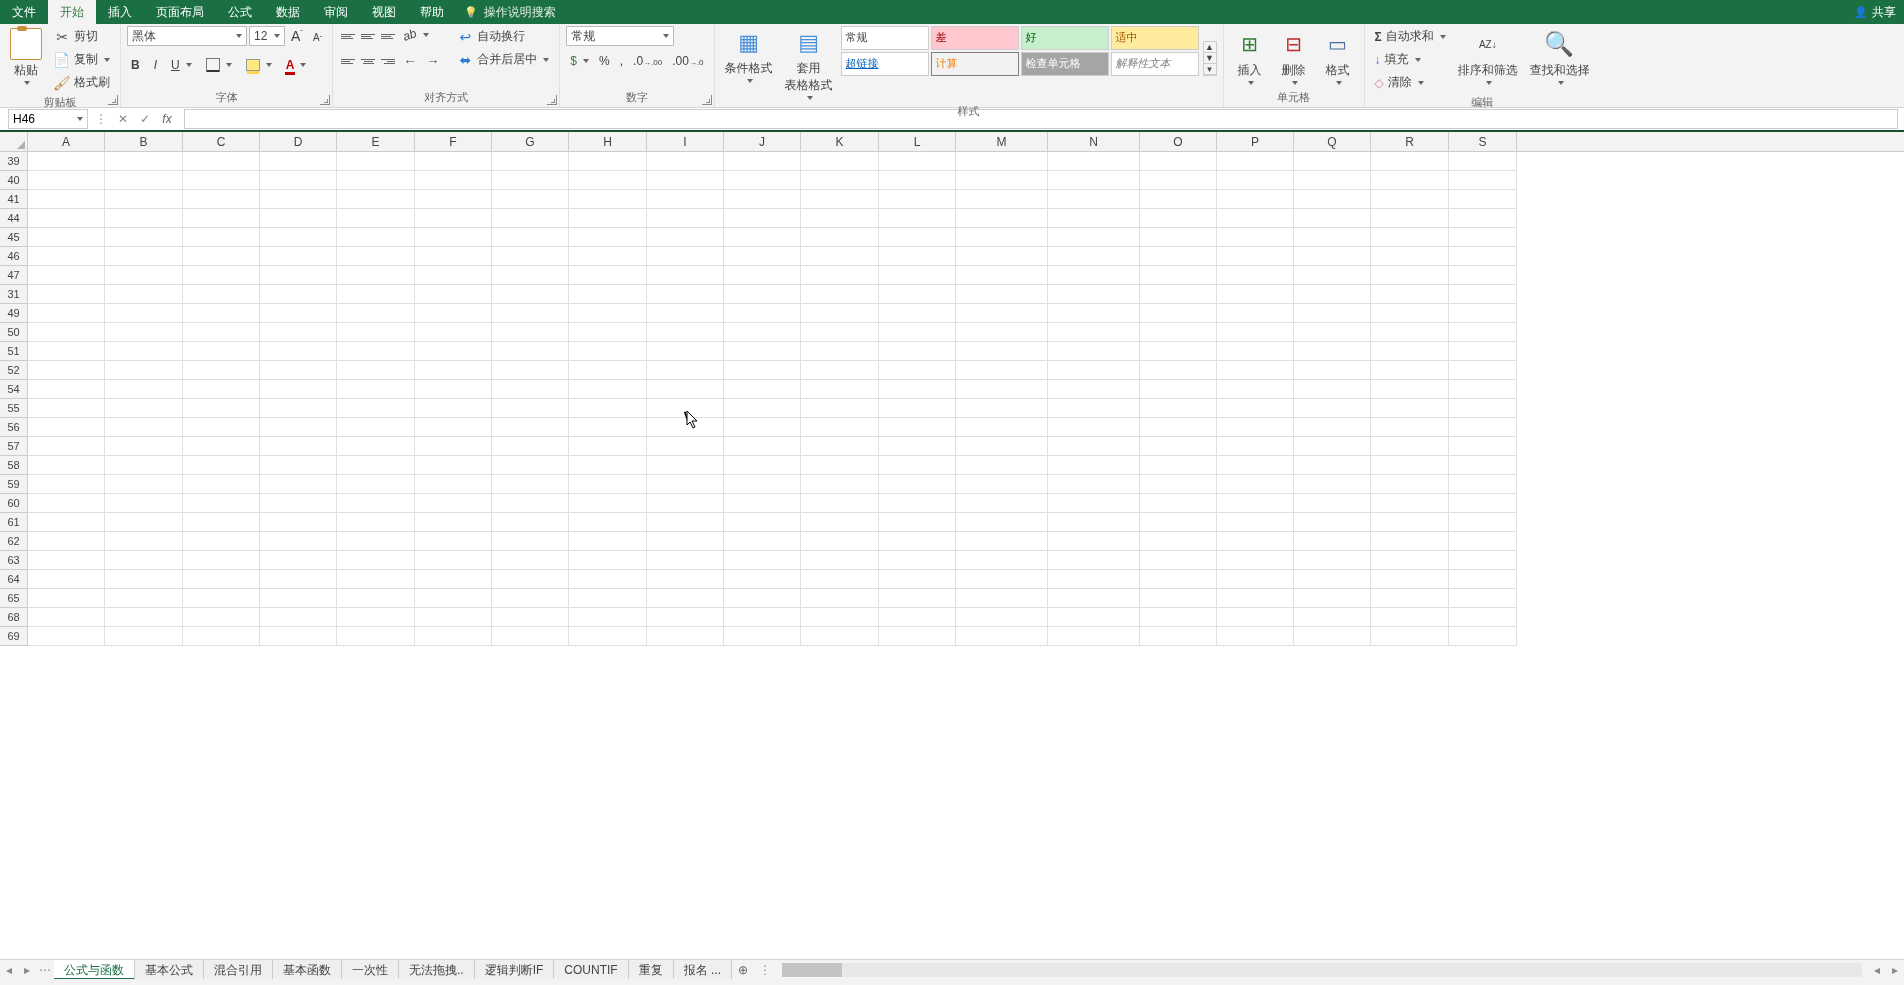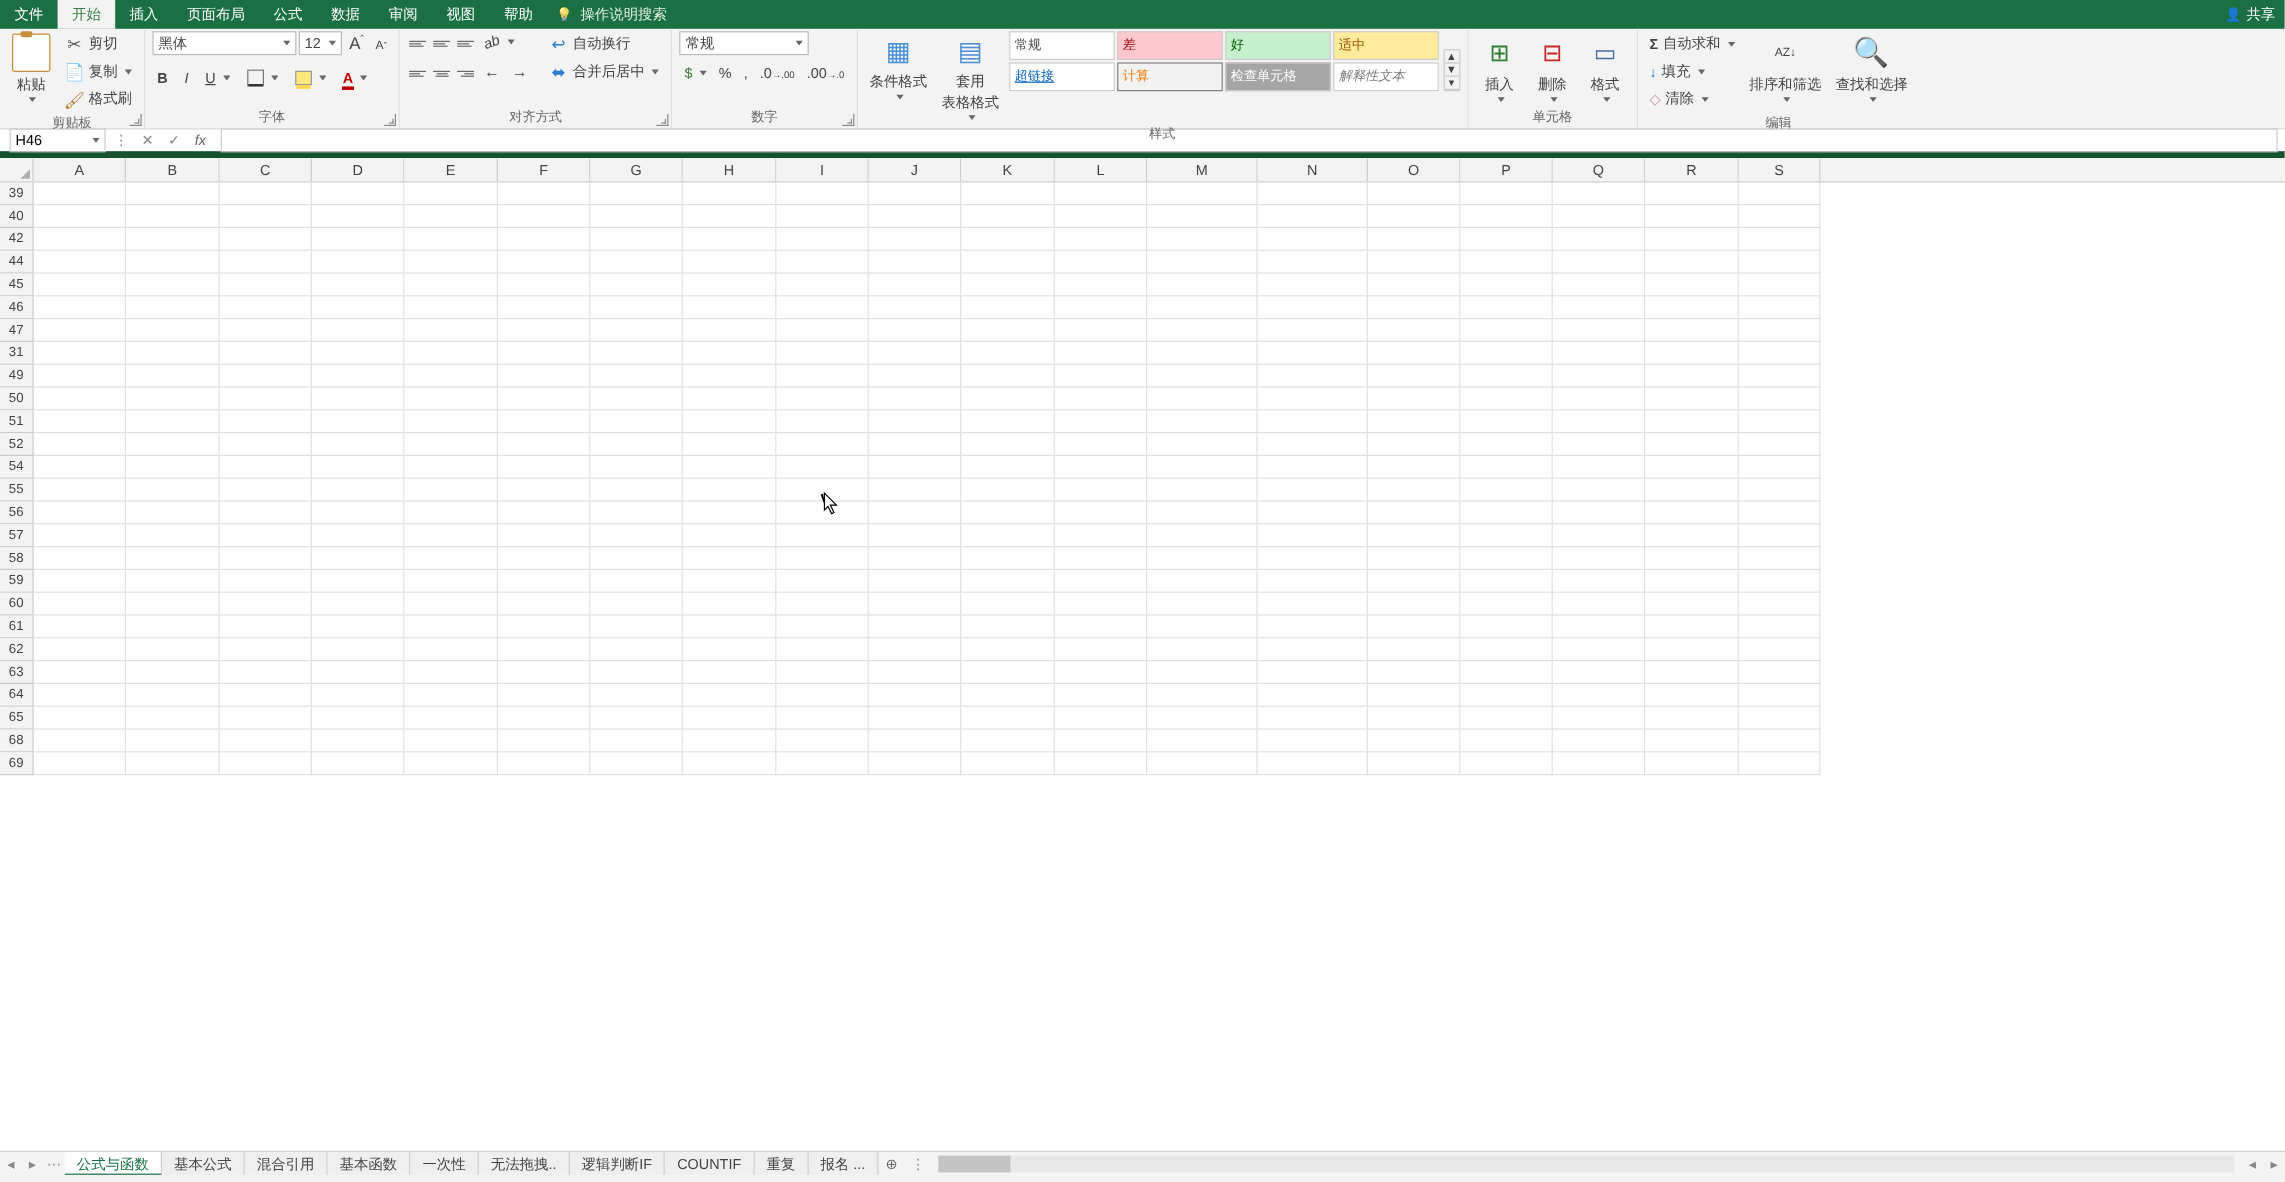--- a/index.html
+++ b/index.html
@@ -95,21 +95,21 @@
 .fmt-icon::before{content:"▭"; color:#4a6fa5; font-size:20px;}
 
 
 .sum-icon::before{content:"Σ"; font-weight:bold;}
 .fillh-icon::before{content:"↓"; color:#2d7dd2;}
 .clear-icon::before{content:"◇"; color:#d48bb0;}
 .sort-icon::before{content:"A"; font-size:10px;} .sort-icon::after{content:"Z↓"; font-size:10px;}
 .find-icon::before{content:"🔍";}
 
 
-.formula-bar { height: 24px; border-bottom: 6px solid #14532d; display:flex; align-items:center; font-size:12px; background:#fff;}
+.formula-bar { height: 24px; border-bottom: 2px solid #14532d; display:flex; align-items:center; font-size:12px; background:#fff;}
 .name-box { width: 80px; border: 1px solid #ccc; height: 20px; margin: 0 2px 0 8px; padding: 0 4px; display:flex; align-items:center; }
 .fb-btn { width: 22px; text-align: center; color: #888; cursor:pointer; }
 .fb-btn.cancel::before{content:"✕";}
 .fb-btn.enter::before{content:"✓"; color:#888;}
 .fx { font-style: italic; color:#666; }
 .formula-input { flex:1; height:20px; border:1px solid #ccc; margin:0 6px; padding:0 4px;}
 
 
 .grid-wrap { position: absolute; top: 132px; left:0; right:0; bottom: 24px; overflow:hidden; background:#fff;}
 .col-headers { display:flex; height:20px; background:#f3f3f3; border-bottom:1px solid #ccc; position:sticky; top:0;}
@@ -494,21 +494,21 @@
         <div class="cell" style="width: 77px;"></div>
         <div class="cell" style="width: 92px;"></div>
         <div class="cell" style="width: 92px;"></div>
         <div class="cell" style="width: 77px;"></div>
         <div class="cell" style="width: 77px;"></div>
         <div class="cell" style="width: 77px;"></div>
         <div class="cell" style="width: 78px;"></div>
         <div class="cell" style="width: 68px;"></div>
       </div>
       <div class="row">
-        <div class="row-h">42</div>
+        <div class="row-h">41</div>
         <div class="cell" style="width: 77px;"></div>
         <div class="cell" style="width: 78px;"></div>
         <div class="cell" style="width: 77px;"></div>
         <div class="cell" style="width: 77px;"></div>
         <div class="cell" style="width: 78px;"></div>
         <div class="cell" style="width: 77px;"></div>
         <div class="cell" style="width: 77px;"></div>
         <div class="cell" style="width: 78px;"></div>
         <div class="cell" style="width: 77px;"></div>
         <div class="cell" style="width: 77px;"></div>

